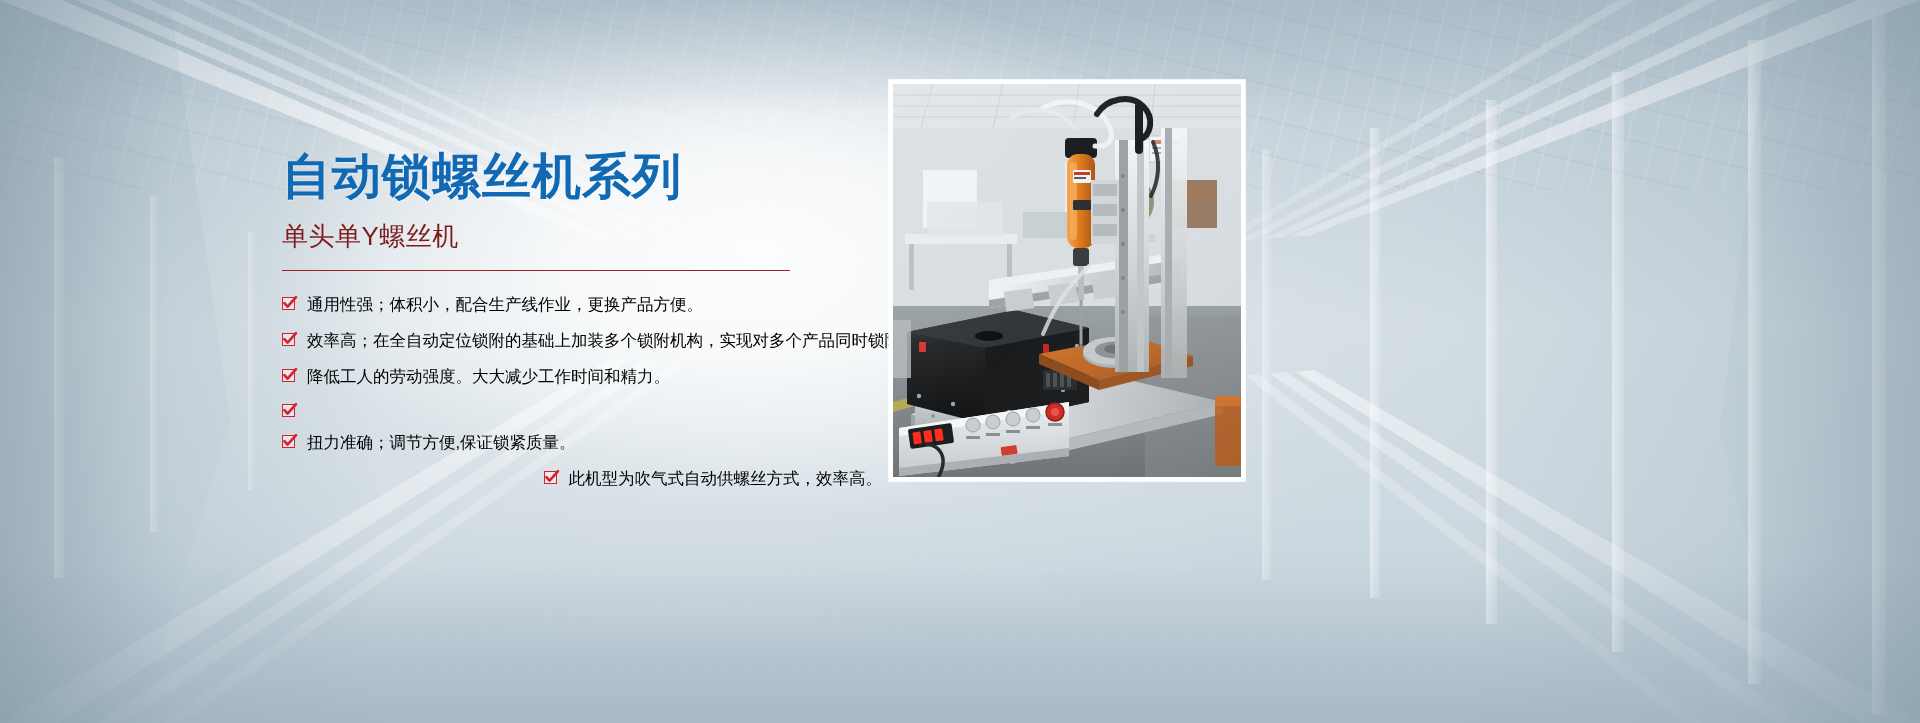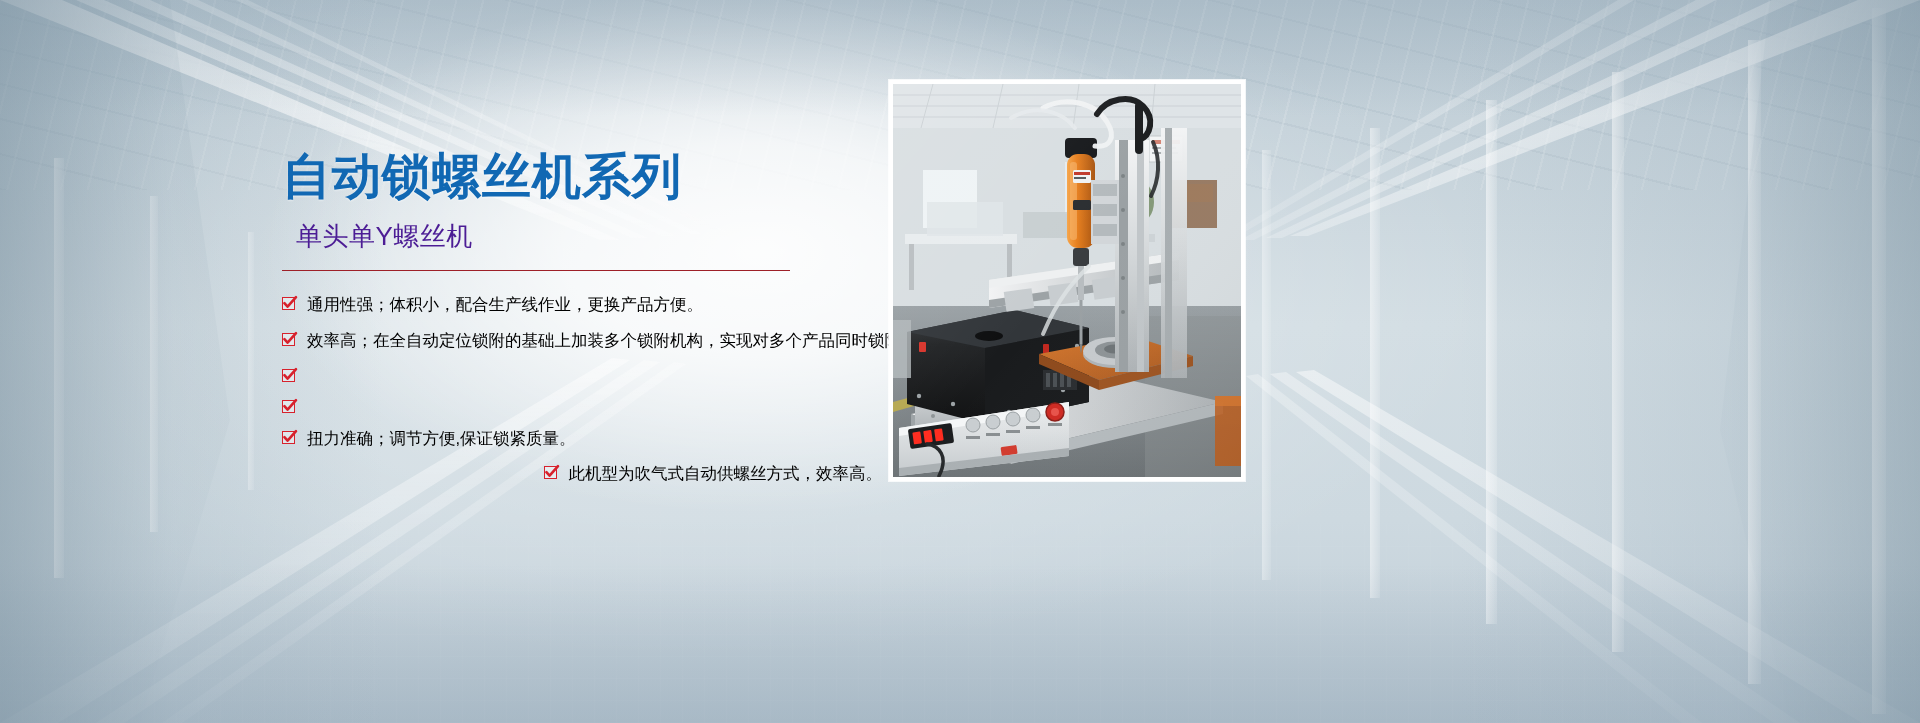--- a/index.html
+++ b/index.html
@@ -57,22 +57,22 @@
   .content{
     position:absolute;left:282px;top:150px;width:600px;
   }
   .title{
     font-size:49px;line-height:1.08;font-weight:700;color:#1168b3;
     letter-spacing:1px;margin:0;
     text-shadow:0 1px 2px rgba(255,255,255,.55);
     white-space:nowrap;
   }
   .subtitle{
-    margin:18px 0 0 14px;
-    font-size:26px;line-height:1.2;font-weight:400;color:#4c1d95;
+    margin:18px 0 0 0;
+    font-size:26px;line-height:1.2;font-weight:400;color:#7f1d1d;
     letter-spacing:.5px;white-space:nowrap;
   }
   .divider{
     margin-top:18px;width:508px;height:1px;background:#9e2028;
   }
   .bullets{list-style:none;margin:24px 0 0 0;padding:0;}
   .bullet{
     display:flex;align-items:flex-start;
     margin-bottom:16px;
     font-size:16.5px;line-height:1.2;color:#000000;
@@ -205,20 +205,21 @@
         </span>
         <span class="bullet-text">效率高；在全自动定位锁附的基础上加装多个锁附机构，实现对多个产品同时锁附。</span>
       </li>
 
       <li class="bullet">
         <span class="check-icon">
           <svg width="18" height="18" viewBox="0 0 18 18" xmlns="http://www.w3.org/2000/svg">
             <path d="M3.4 9.1 L6.6 12.6 L15.0 3.2" fill="none" stroke="#d7212c" stroke-width="2.6" stroke-linecap="round" stroke-linejoin="round"></path>
           </svg>
         </span>
+        <span class="bullet-text">降低工人的劳动强度。大大减少工作时间和精力。</span>
       </li>
 
       <li class="bullet">
         <span class="check-icon">
           <svg width="18" height="18" viewBox="0 0 18 18" xmlns="http://www.w3.org/2000/svg">
             <path d="M3.4 9.1 L6.6 12.6 L15.0 3.2" fill="none" stroke="#d7212c" stroke-width="2.6" stroke-linecap="round" stroke-linejoin="round"></path>
           </svg>
         </span>
       </li>
 

